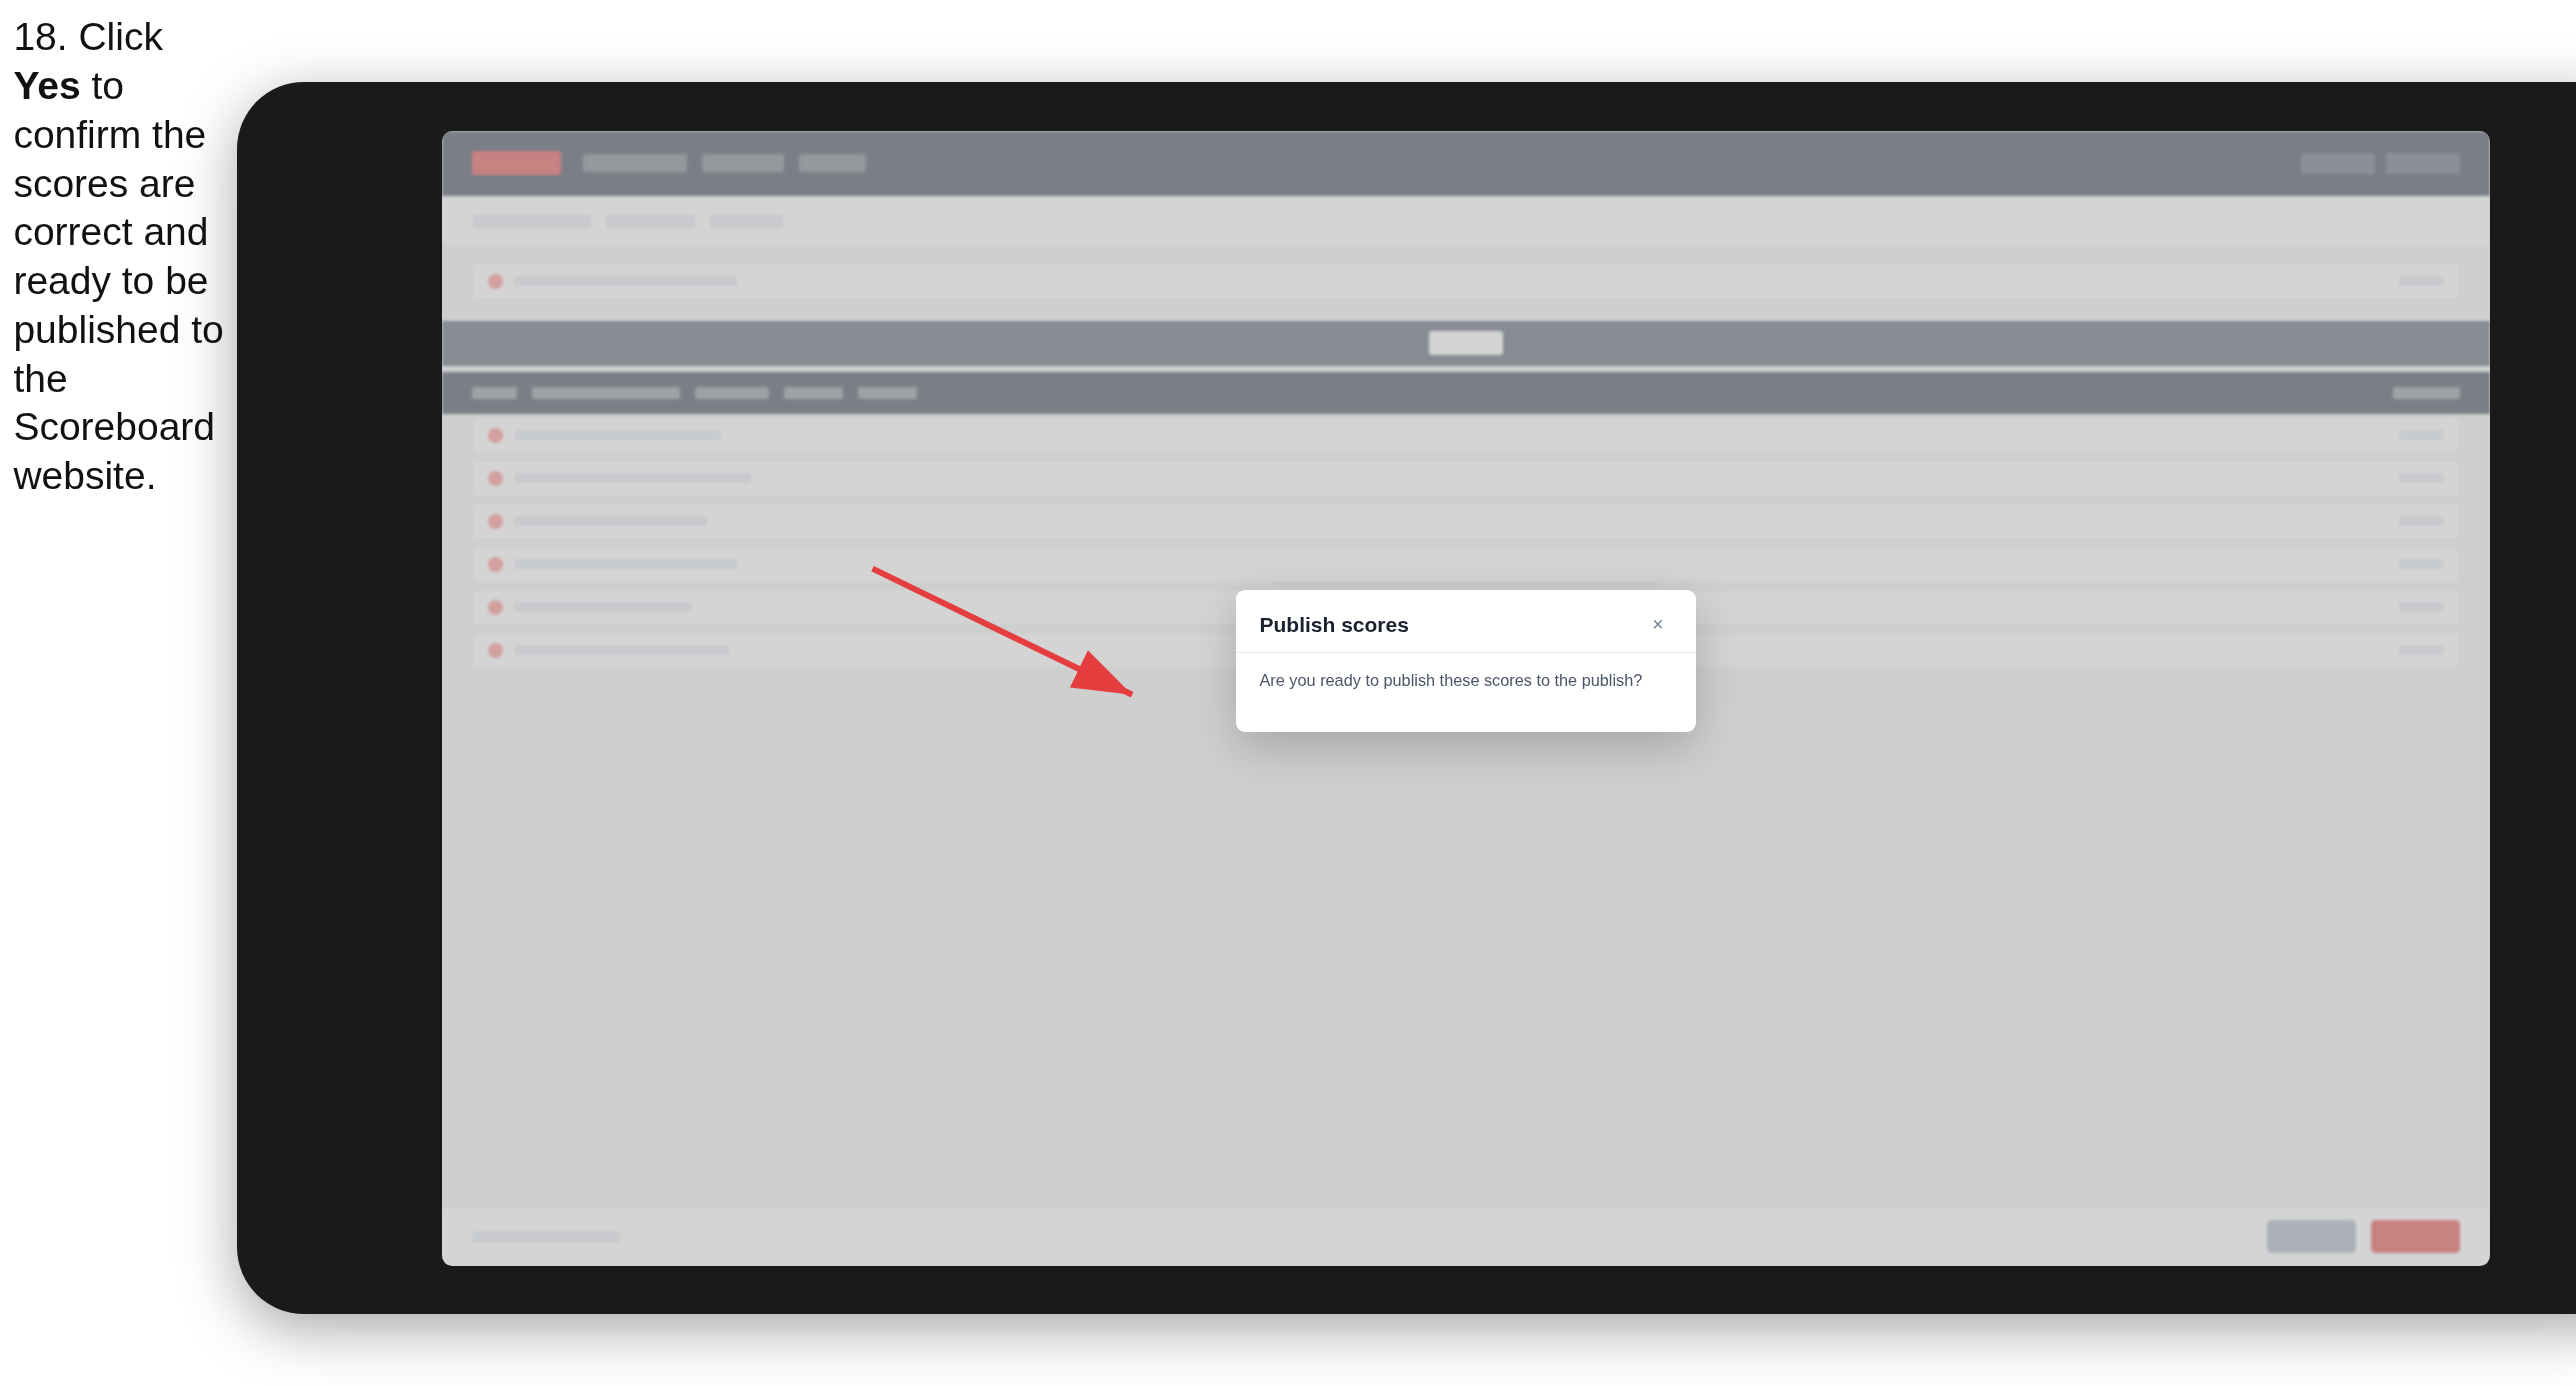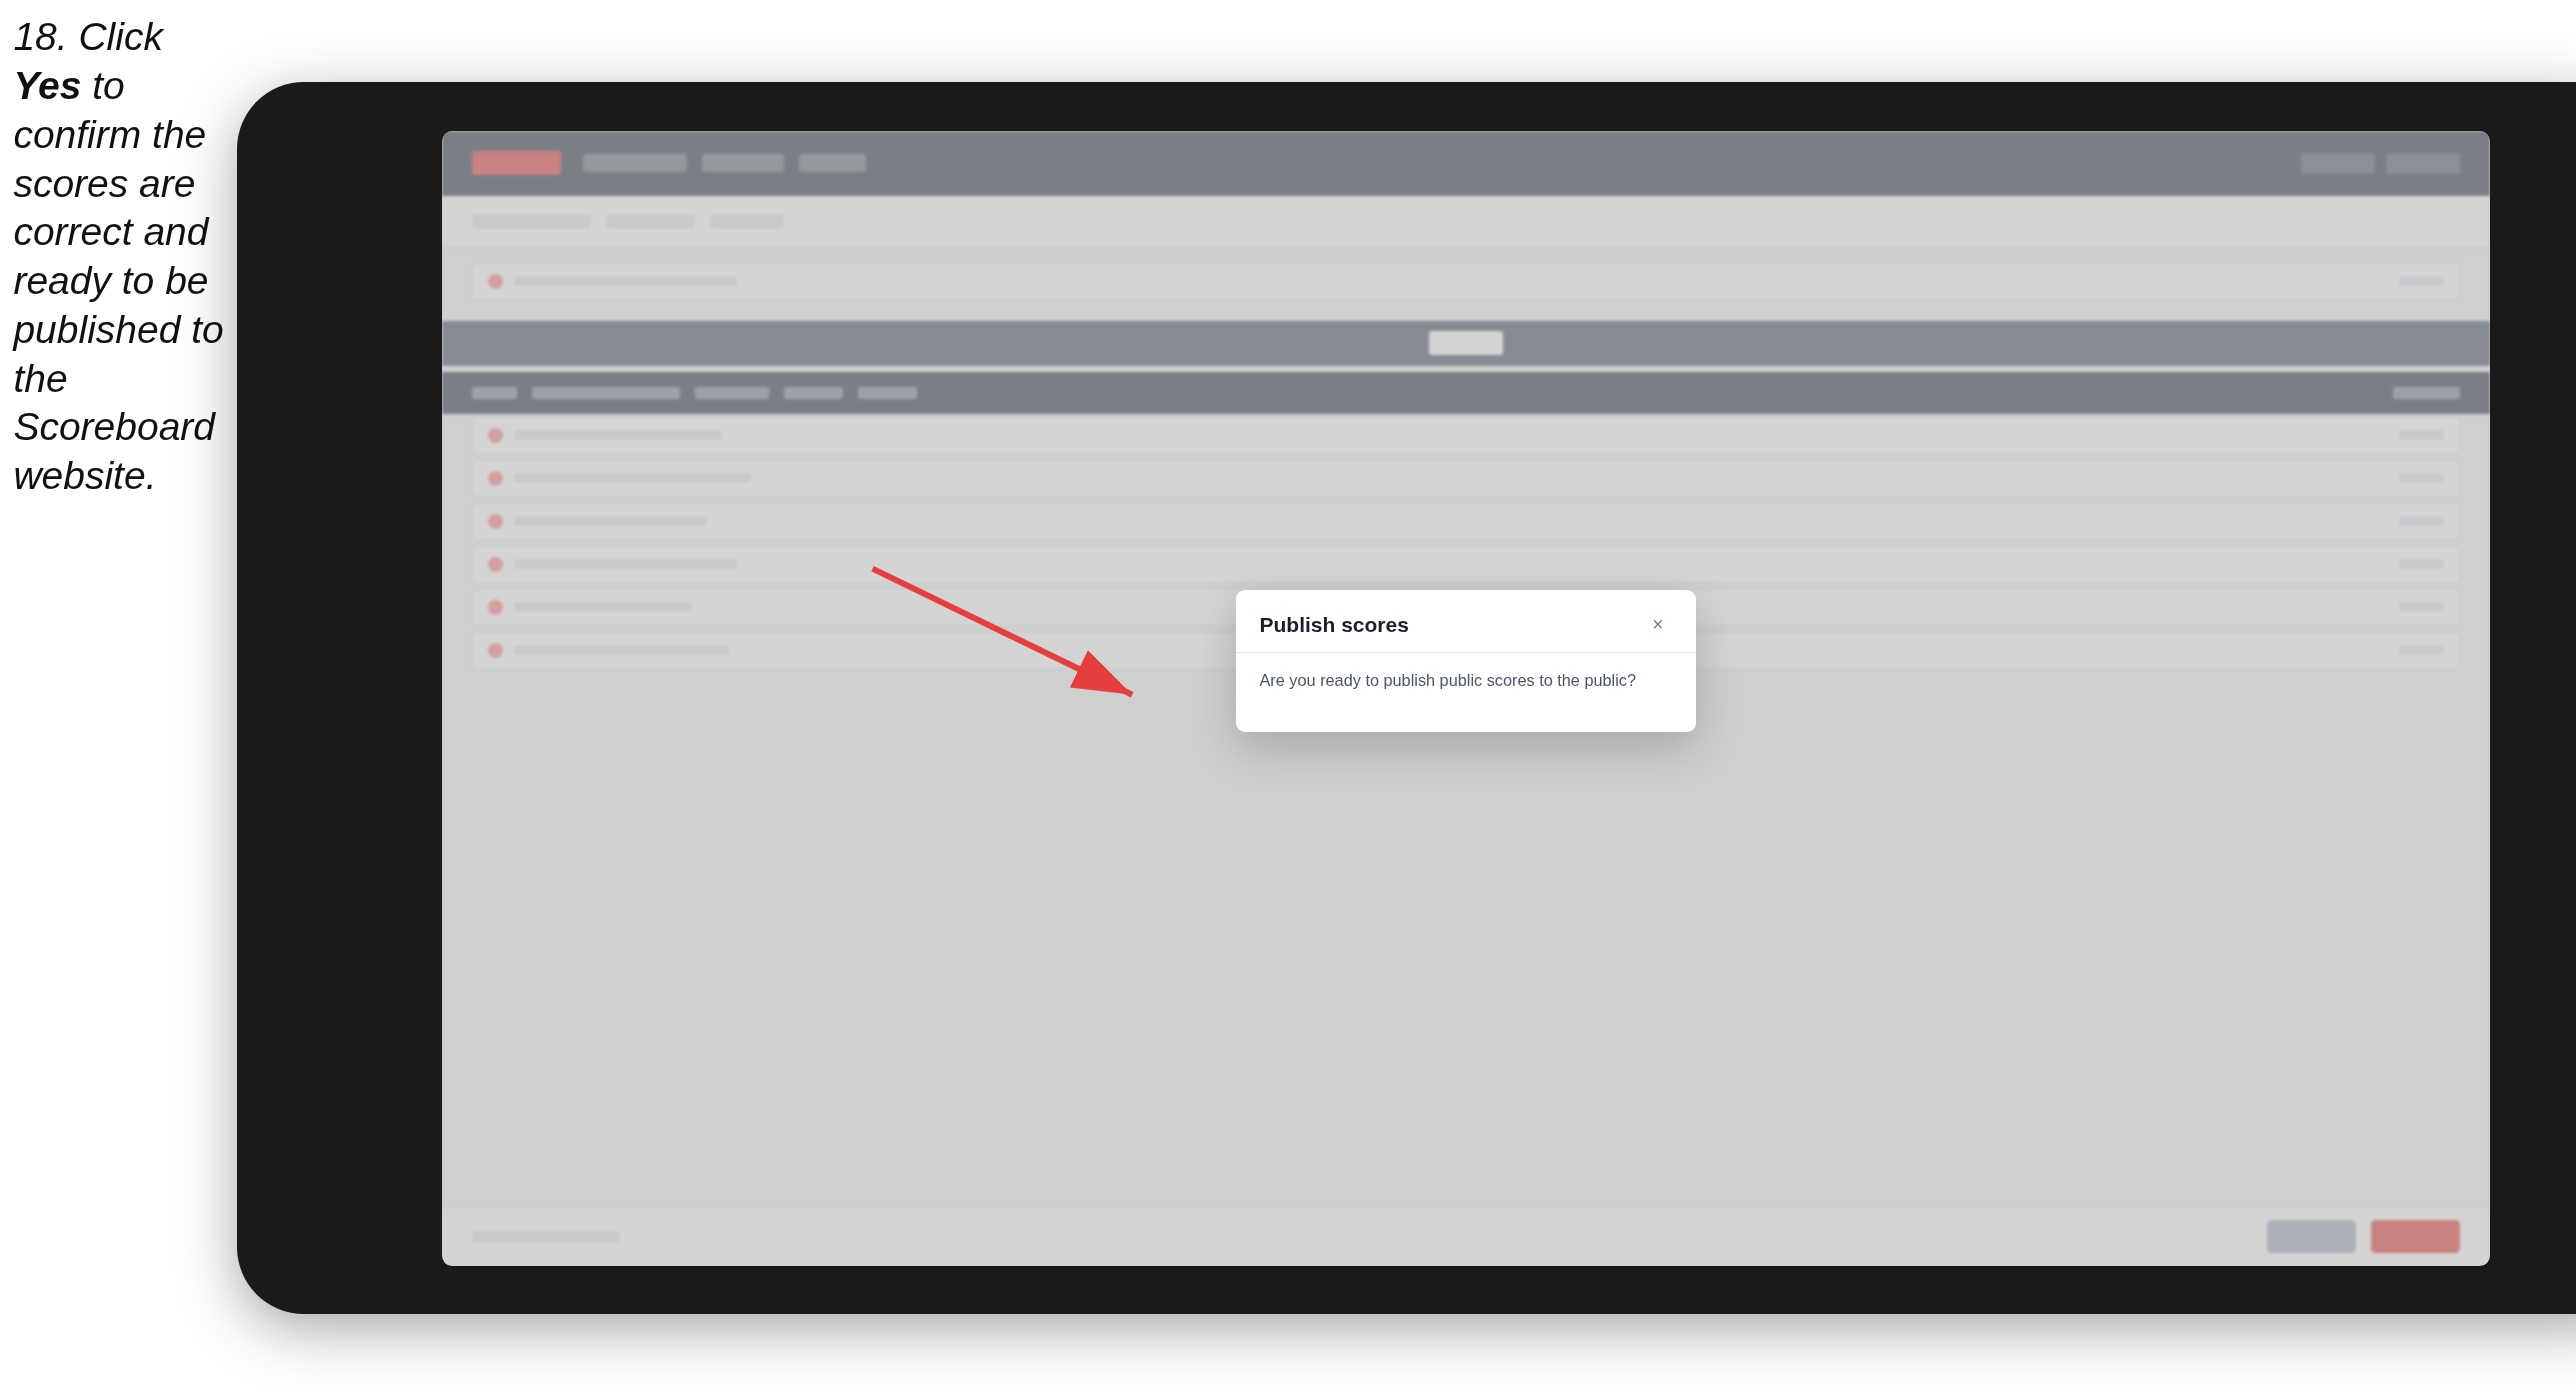--- a/index.html
+++ b/index.html
@@ -16,21 +16,20 @@
     
     .instruction-text {
       position: absolute;
       left: 13.4px;
       top: 13.4px;
       width: 215px;
       font-size: 39px;
       line-height: 1.25;
       color: #111;
       font-weight: 400;
-      font-style: italic;
     }
 
     .instruction-text strong {
       font-weight: 700;
     }
 
     
     .tablet-outer {
       position: absolute;
       left: 237px;
@@ -416,21 +415,21 @@
       </div>
     </div>
 
     <div class="modal-overlay">
       <div class="modal-dialog">
         <div class="modal-header">
           <span class="modal-title">Publish scores</span>
           <button class="modal-close">×</button>
         </div>
         <div class="modal-body">
-          <p class="modal-message">Are you ready to publish public scores to the public?</p>
+          <p class="modal-message">Are you ready to publish these scores to the publish?</p>
         </div>
       </div>
     </div>
 
     <svg class="arrow-svg" viewBox="0 0 2760 1530" xmlns="http://www.w3.org/2000/svg">
       <defs>
         <marker id="arrowhead" markerWidth="10" markerHeight="7" refX="10" refY="3.5" orient="auto">
           <polygon points="0 0, 10 3.5, 0 7" fill="#e53e3e"></polygon>
         </marker>
       </defs>

